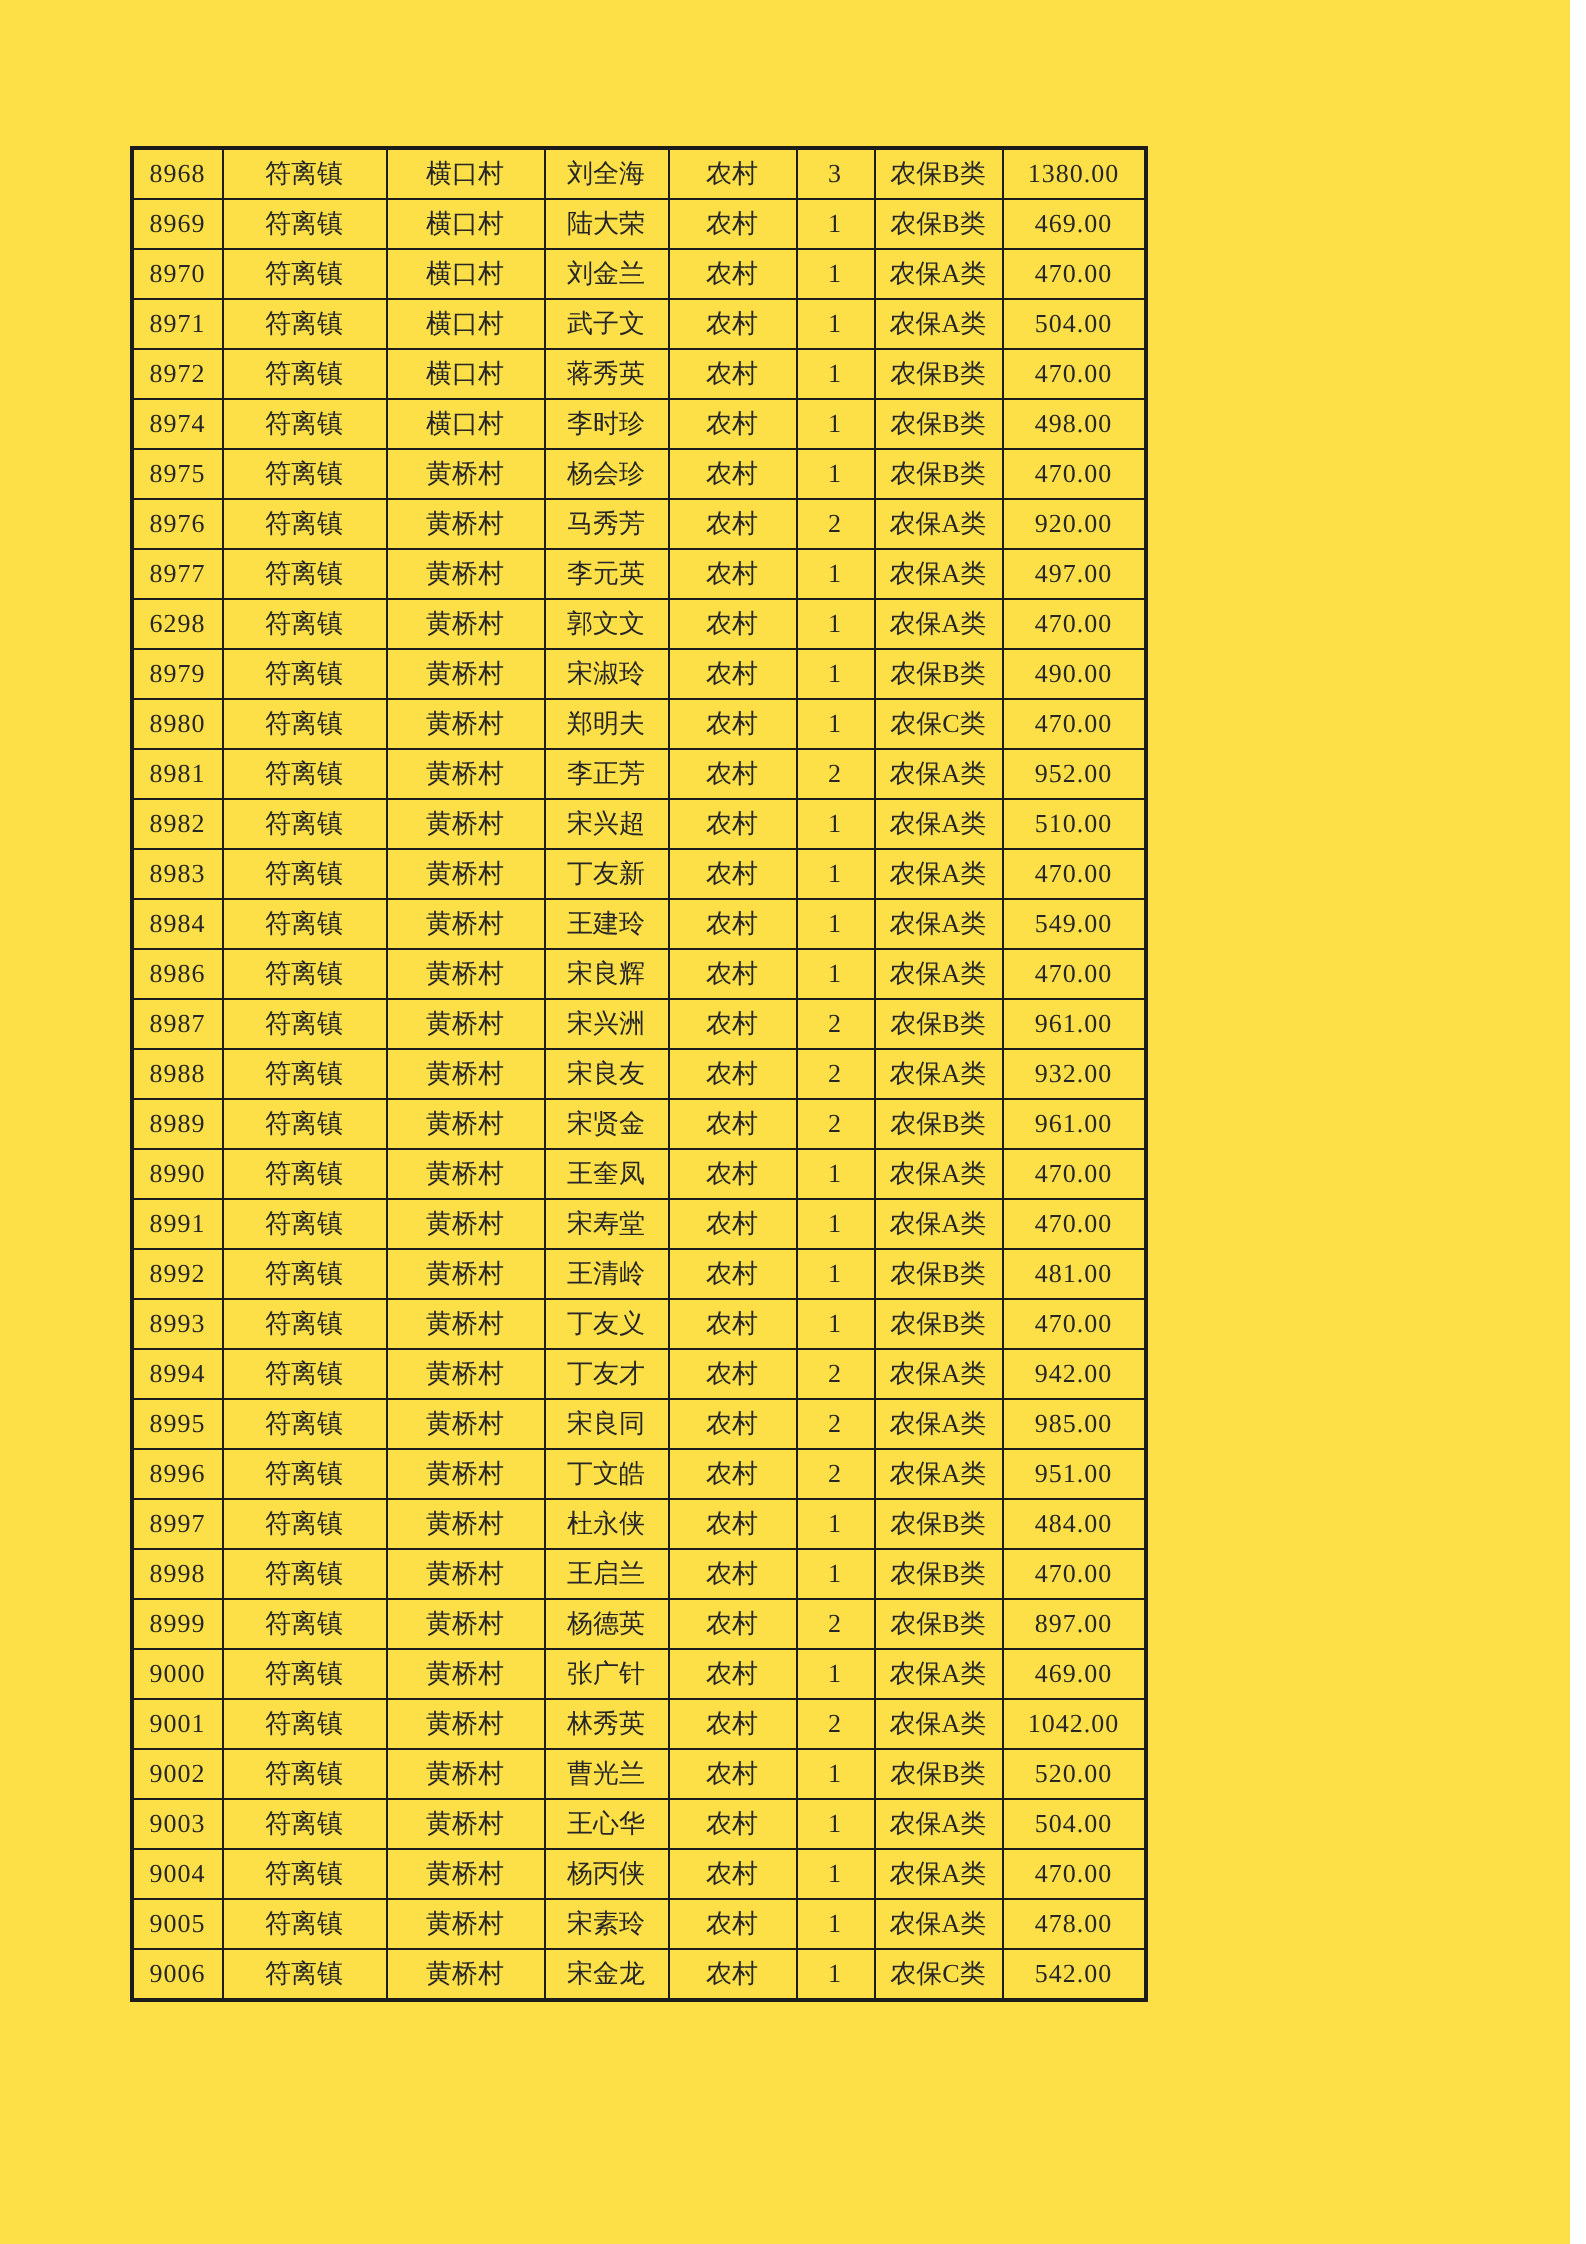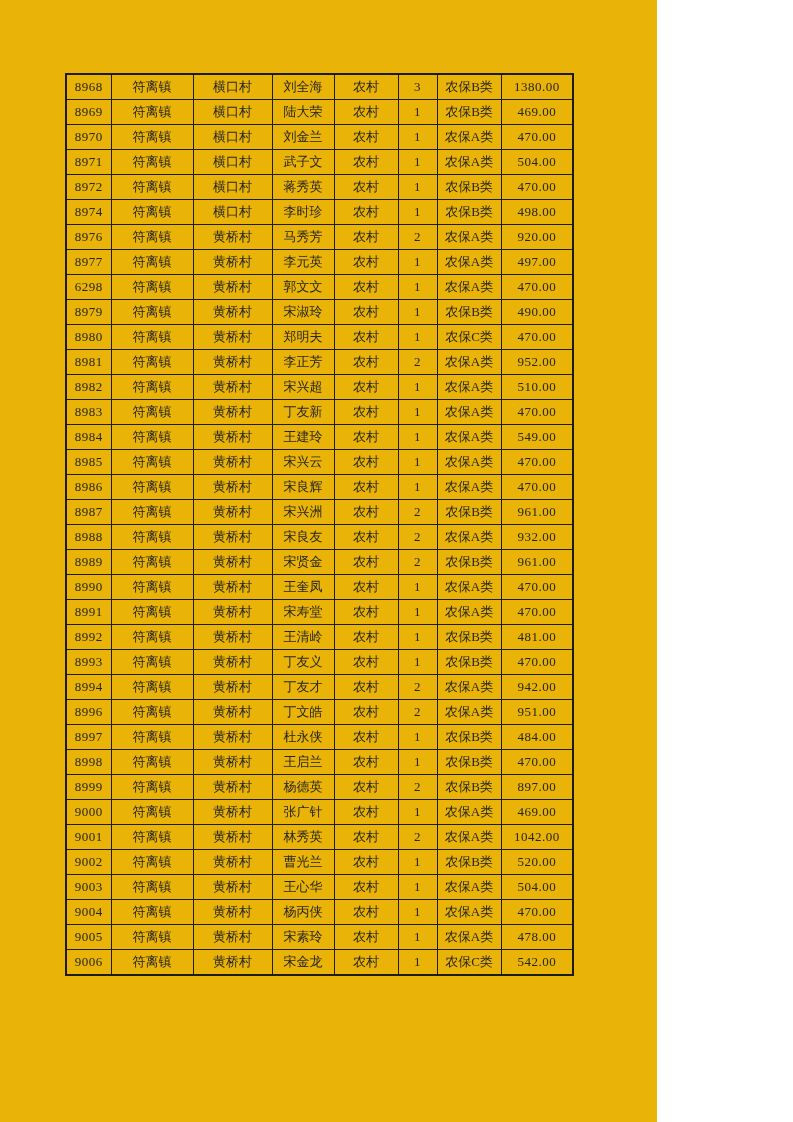--- a/index.html
+++ b/index.html
@@ -2,23 +2,23 @@
 <html><head>
 <meta charset="utf-8">
 <style>
   html, body {
     margin: 0;
     padding: 0;
     background: #ffffff;
   }
   .page {
     position: relative;
-    width: 657px;
+    width: 785px;
     height: 1122px;
-    background: #eab308;
+    background: #fde047;
     overflow: hidden;
     font-family: "Liberation Serif", "DejaVu Serif", serif;
   }
   table.data-table {
     position: absolute;
     left: 65px;
     top: 73px;
     width: 507px;
     border-collapse: collapse;
     table-layout: fixed;
@@ -110,20 +110,30 @@
           <td class="num">8974</td>
           <td>符离镇</td>
           <td>横口村</td>
           <td>李时珍</td>
           <td>农村</td>
           <td class="num">1</td>
           <td>农保B类</td>
           <td class="num">498.00</td>
         </tr>
         <tr>
+          <td class="num">8975</td>
+          <td>符离镇</td>
+          <td>黄桥村</td>
+          <td>杨会珍</td>
+          <td>农村</td>
+          <td class="num">1</td>
+          <td>农保B类</td>
+          <td class="num">470.00</td>
+        </tr>
+        <tr>
           <td class="num">8976</td>
           <td>符离镇</td>
           <td>黄桥村</td>
           <td>马秀芳</td>
           <td>农村</td>
           <td class="num">2</td>
           <td>农保A类</td>
           <td class="num">920.00</td>
         </tr>
         <tr>
@@ -200,30 +210,20 @@
           <td class="num">8984</td>
           <td>符离镇</td>
           <td>黄桥村</td>
           <td>王建玲</td>
           <td>农村</td>
           <td class="num">1</td>
           <td>农保A类</td>
           <td class="num">549.00</td>
         </tr>
         <tr>
-          <td class="num">8985</td>
-          <td>符离镇</td>
-          <td>黄桥村</td>
-          <td>宋兴云</td>
-          <td>农村</td>
-          <td class="num">1</td>
-          <td>农保A类</td>
-          <td class="num">470.00</td>
-        </tr>
-        <tr>
           <td class="num">8986</td>
           <td>符离镇</td>
           <td>黄桥村</td>
           <td>宋良辉</td>
           <td>农村</td>
           <td class="num">1</td>
           <td>农保A类</td>
           <td class="num">470.00</td>
         </tr>
         <tr>
@@ -298,20 +298,30 @@
         </tr>
         <tr>
           <td class="num">8994</td>
           <td>符离镇</td>
           <td>黄桥村</td>
           <td>丁友才</td>
           <td>农村</td>
           <td class="num">2</td>
           <td>农保A类</td>
           <td class="num">942.00</td>
+        </tr>
+        <tr>
+          <td class="num">8995</td>
+          <td>符离镇</td>
+          <td>黄桥村</td>
+          <td>宋良同</td>
+          <td>农村</td>
+          <td class="num">2</td>
+          <td>农保A类</td>
+          <td class="num">985.00</td>
         </tr>
         <tr>
           <td class="num">8996</td>
           <td>符离镇</td>
           <td>黄桥村</td>
           <td>丁文皓</td>
           <td>农村</td>
           <td class="num">2</td>
           <td>农保A类</td>
           <td class="num">951.00</td>

